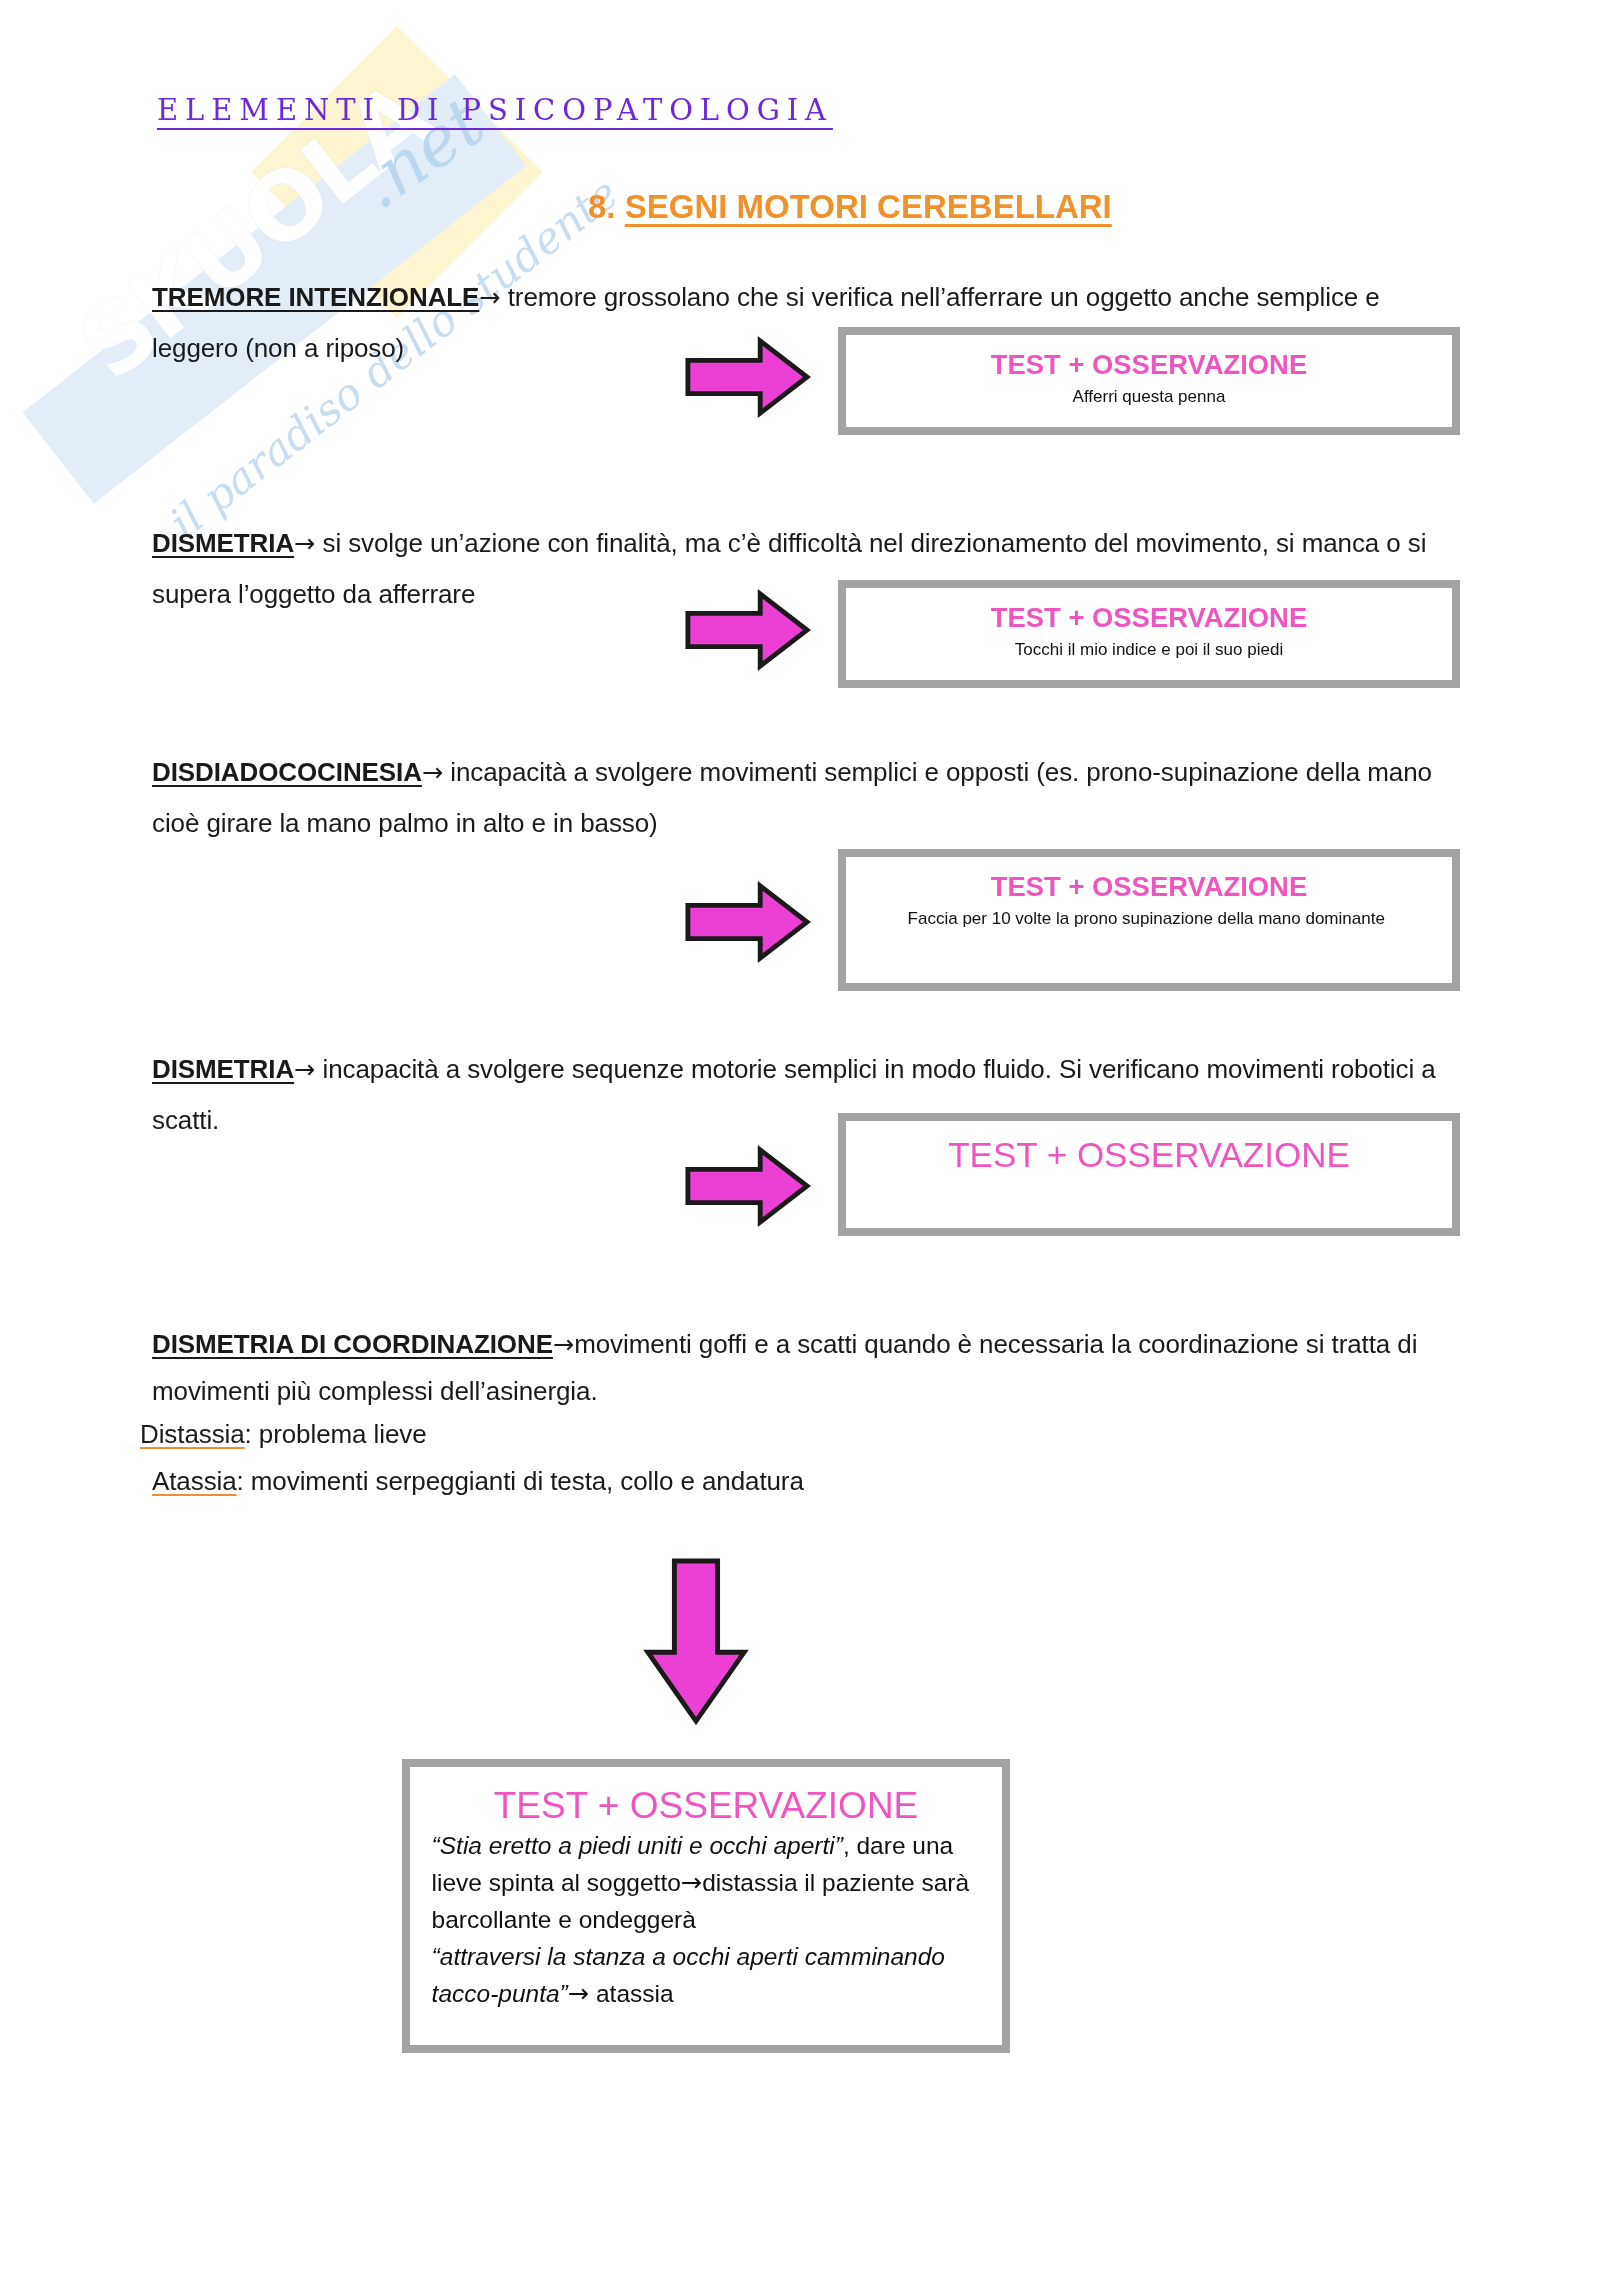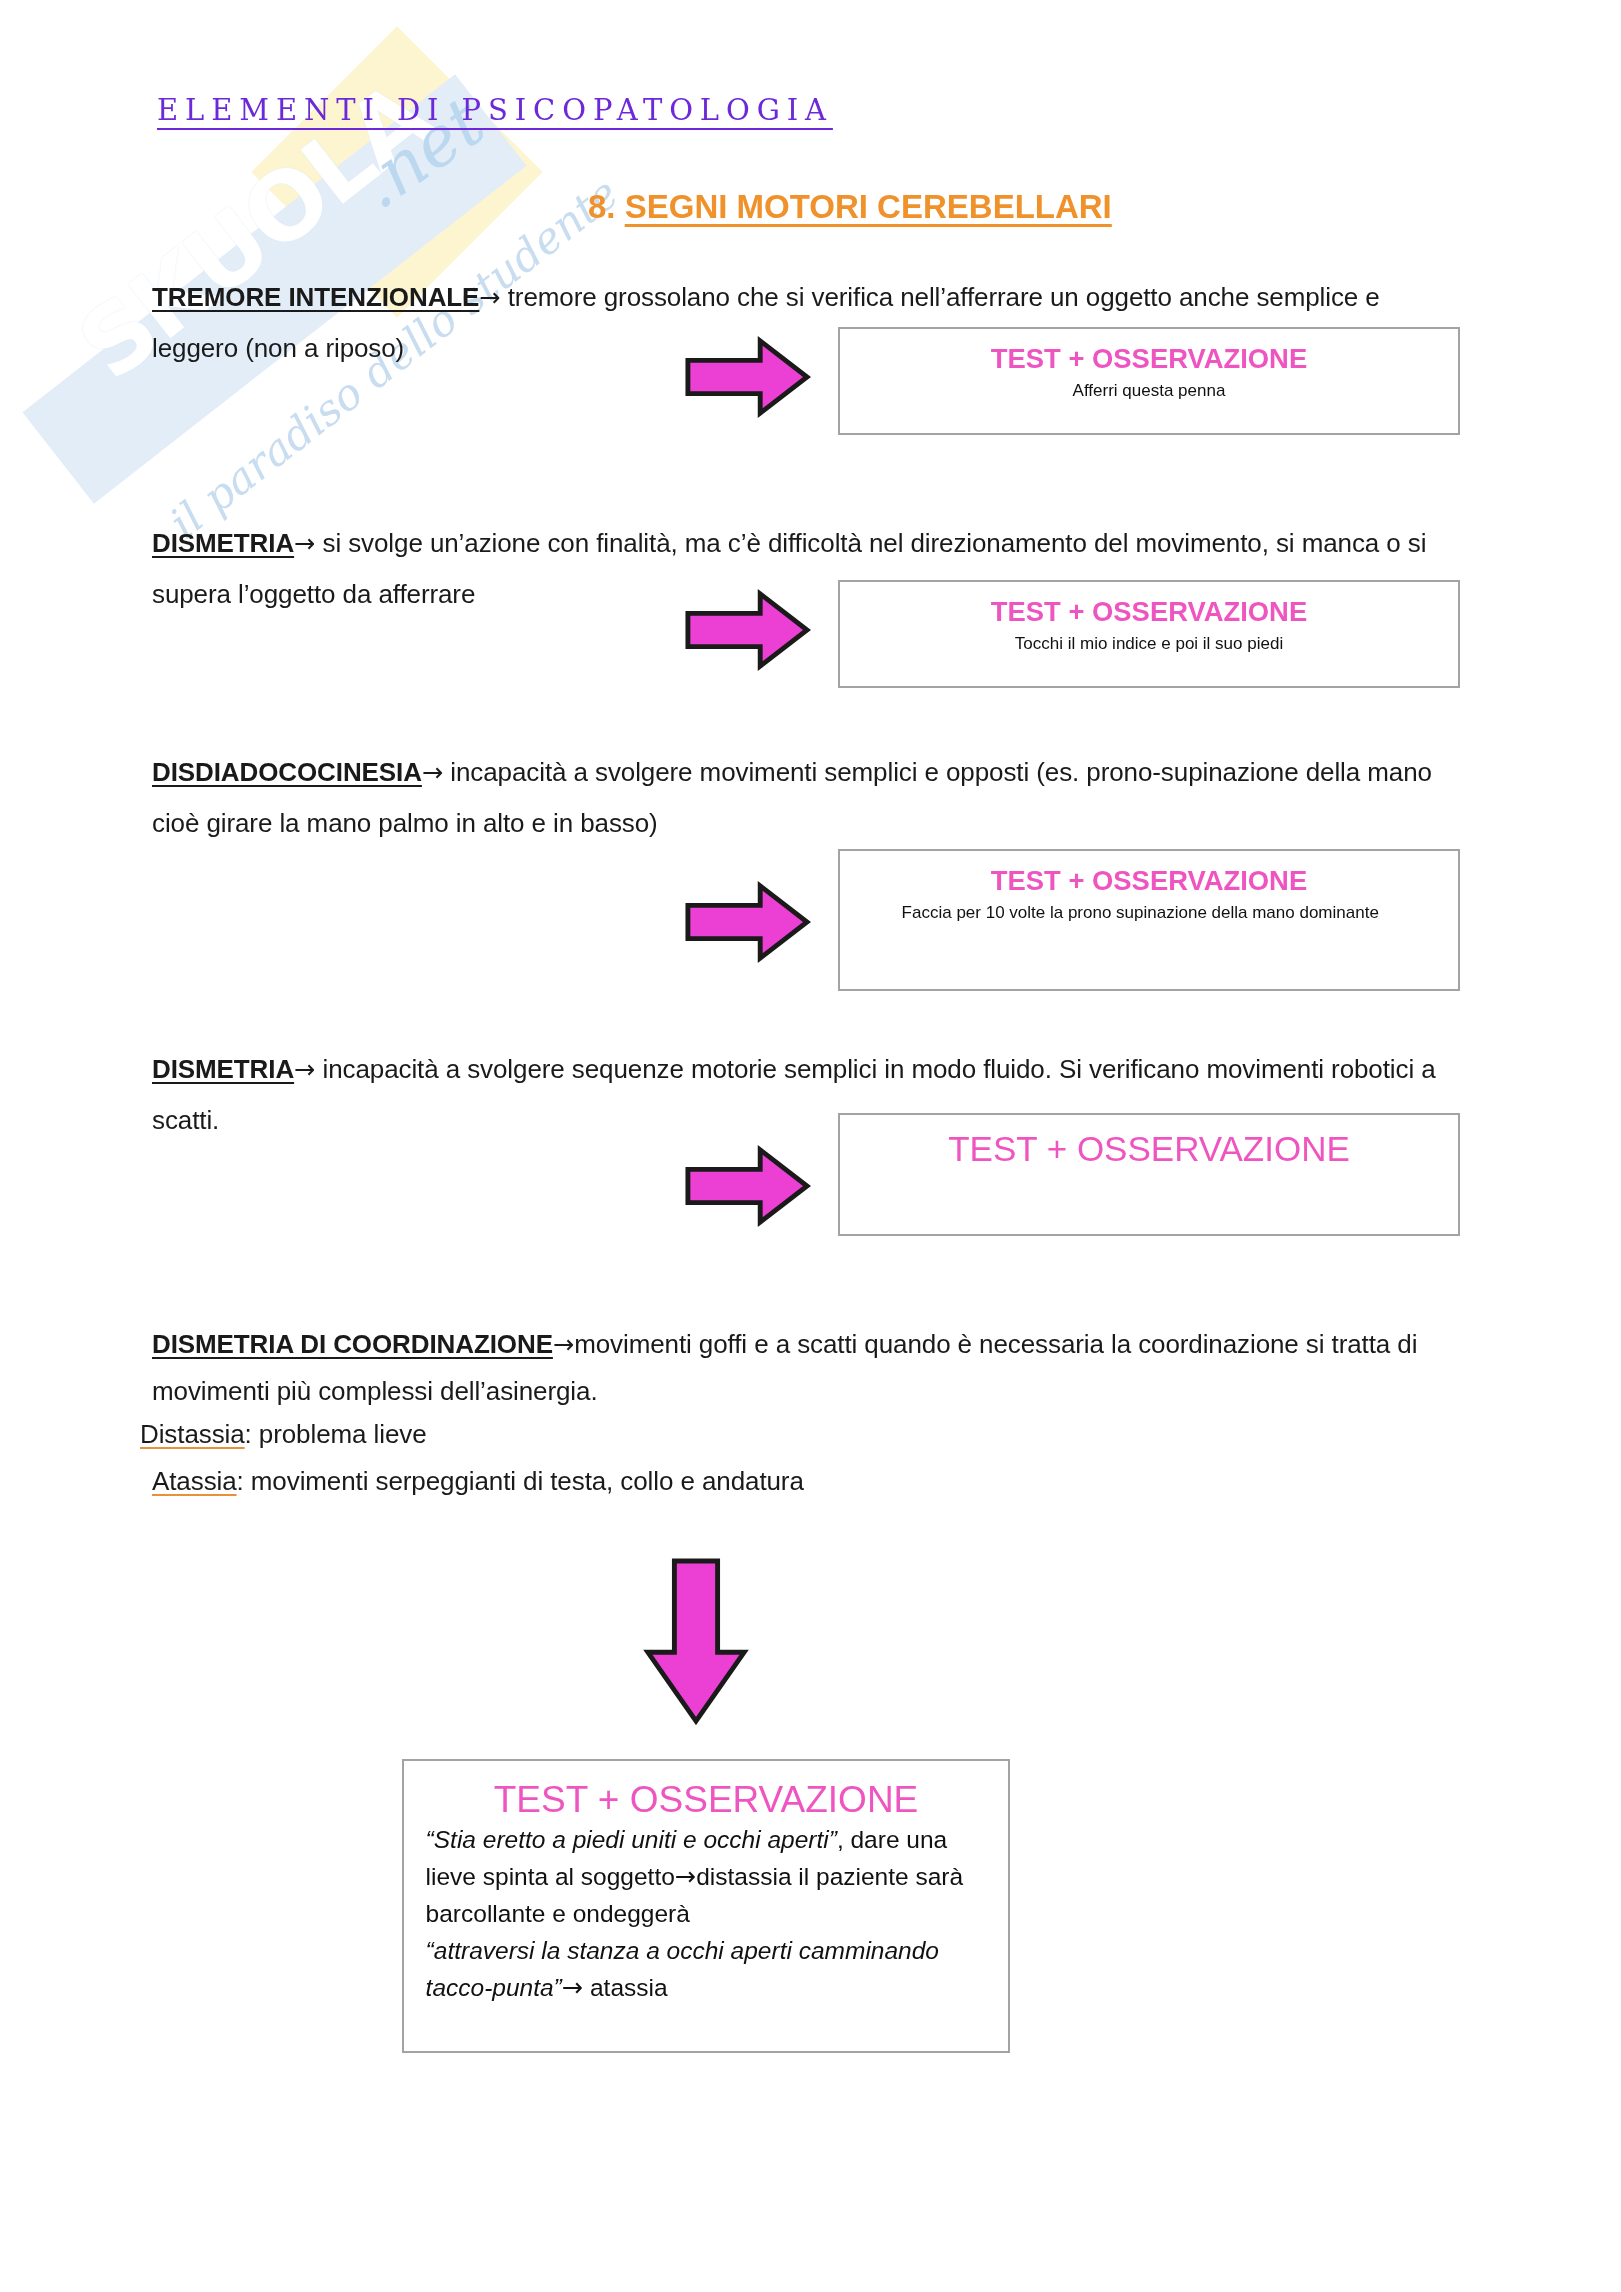--- a/index.html
+++ b/index.html
@@ -129,21 +129,21 @@
     text-decoration-thickness: 2px;
   }
   .arrow-glyph {
     font-family: "DejaVu Sans", sans-serif;
     font-size: 25.5px;
   }
 
   
   .test-box {
     position: absolute;
-    border: 2px solid #a3a3a3;
+    border: 8px solid #a3a3a3;
     background: #ffffff;
     box-sizing: border-box;
   }
   .test-box .tb-title {
     display: block;
     text-align: center;
     color: #ef55c0;
     font-weight: bold;
     font-size: 27.4px;
     letter-spacing: 0px;

